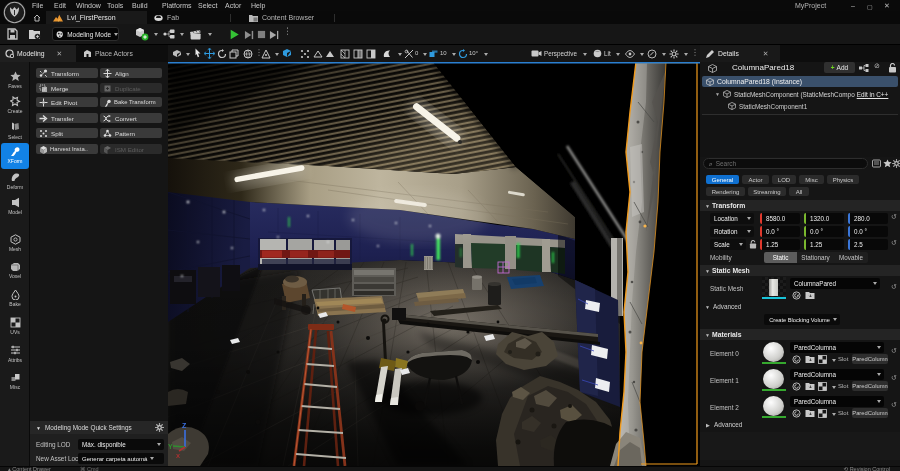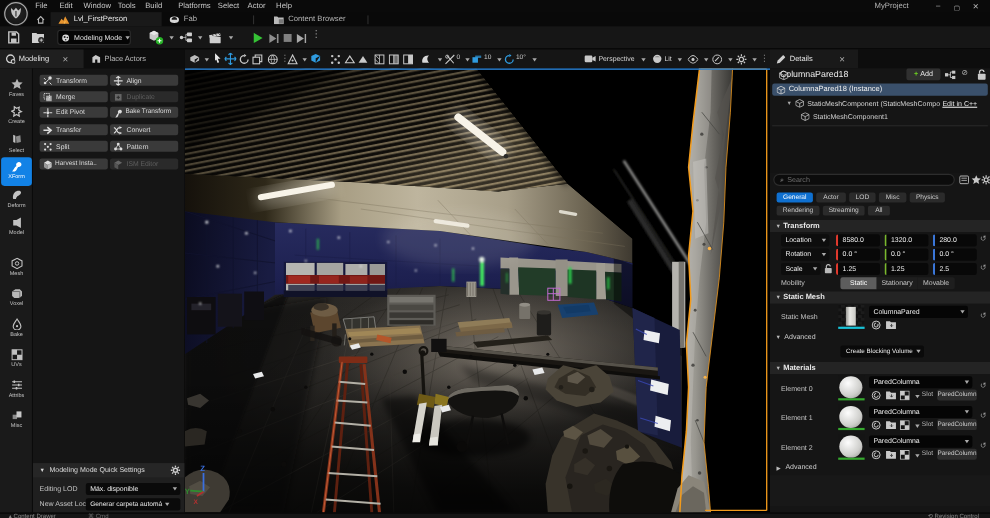--- a/index.html
+++ b/index.html
@@ -815,21 +815,21 @@
           <path d="M0 8 L1 5 L6 0 L8 2 L3 7 Z" fill="#cfcfcf"></path>
         </svg>
     Details<span style="margin-left:24px;color:#aaa">✕</span>
   </div>
 </div>
 <div id="rpanel">
 
   <svg class="abs" style="left:8px;top:19px" width="9" height="9" viewBox="0 0 9 9">
         <path d="M4.5 0.5 L8.5 2.5 L4.5 4.5 L0.5 2.5 Z M0.5 2.5 V6.5 L4.5 8.5 V4.5 M8.5 2.5 V6.5 L4.5 8.5" fill="none" stroke="#b9b9b9" stroke-width="0.8"></path>
       </svg>
-  <span class="abs" style="left:9px;top:18px;font-size:8px;color:#ececec">ColumnaPared18</span>
+  <span class="abs" style="left:32px;top:18px;font-size:8px;color:#ececec">ColumnaPared18</span>
   <div class="abs" style="left:124px;top:17px;width:31px;height:11px;background:#303030;border-radius:2px;color:#e8e8e8;font-size:6.5px;display:flex;align-items:center;justify-content:center"><span style="color:#6fd81f;font-weight:bold;margin-right:2px">+</span>Add</div>
   <svg class="abs" style="left:159px;top:19px" width="10" height="8" viewBox="0 0 10 8">
         <rect x="0" y="2.5" width="3" height="3" fill="#c9c9c9"></rect>
         <rect x="6.5" y="0" width="3" height="3" fill="#c9c9c9"></rect>
         <rect x="6.5" y="5" width="3" height="3" fill="#c9c9c9"></rect>
         <path d="M3 4 H5 M5 1.5 V6.5 M5 1.5 H6.5 M5 6.5 H6.5" stroke="#c9c9c9" stroke-width="0.8" fill="none"></path>
       </svg>
   <span class="abs" style="left:174px;top:17px;color:#b9b9b9;font-size:7px">⊘</span>
   <svg class="abs" style="left:188px;top:18px" width="9" height="10" viewBox="0 0 9 10">
         <rect x="1" y="4" width="7" height="5.5" rx="0.8" fill="#c9c9c9"></rect>

